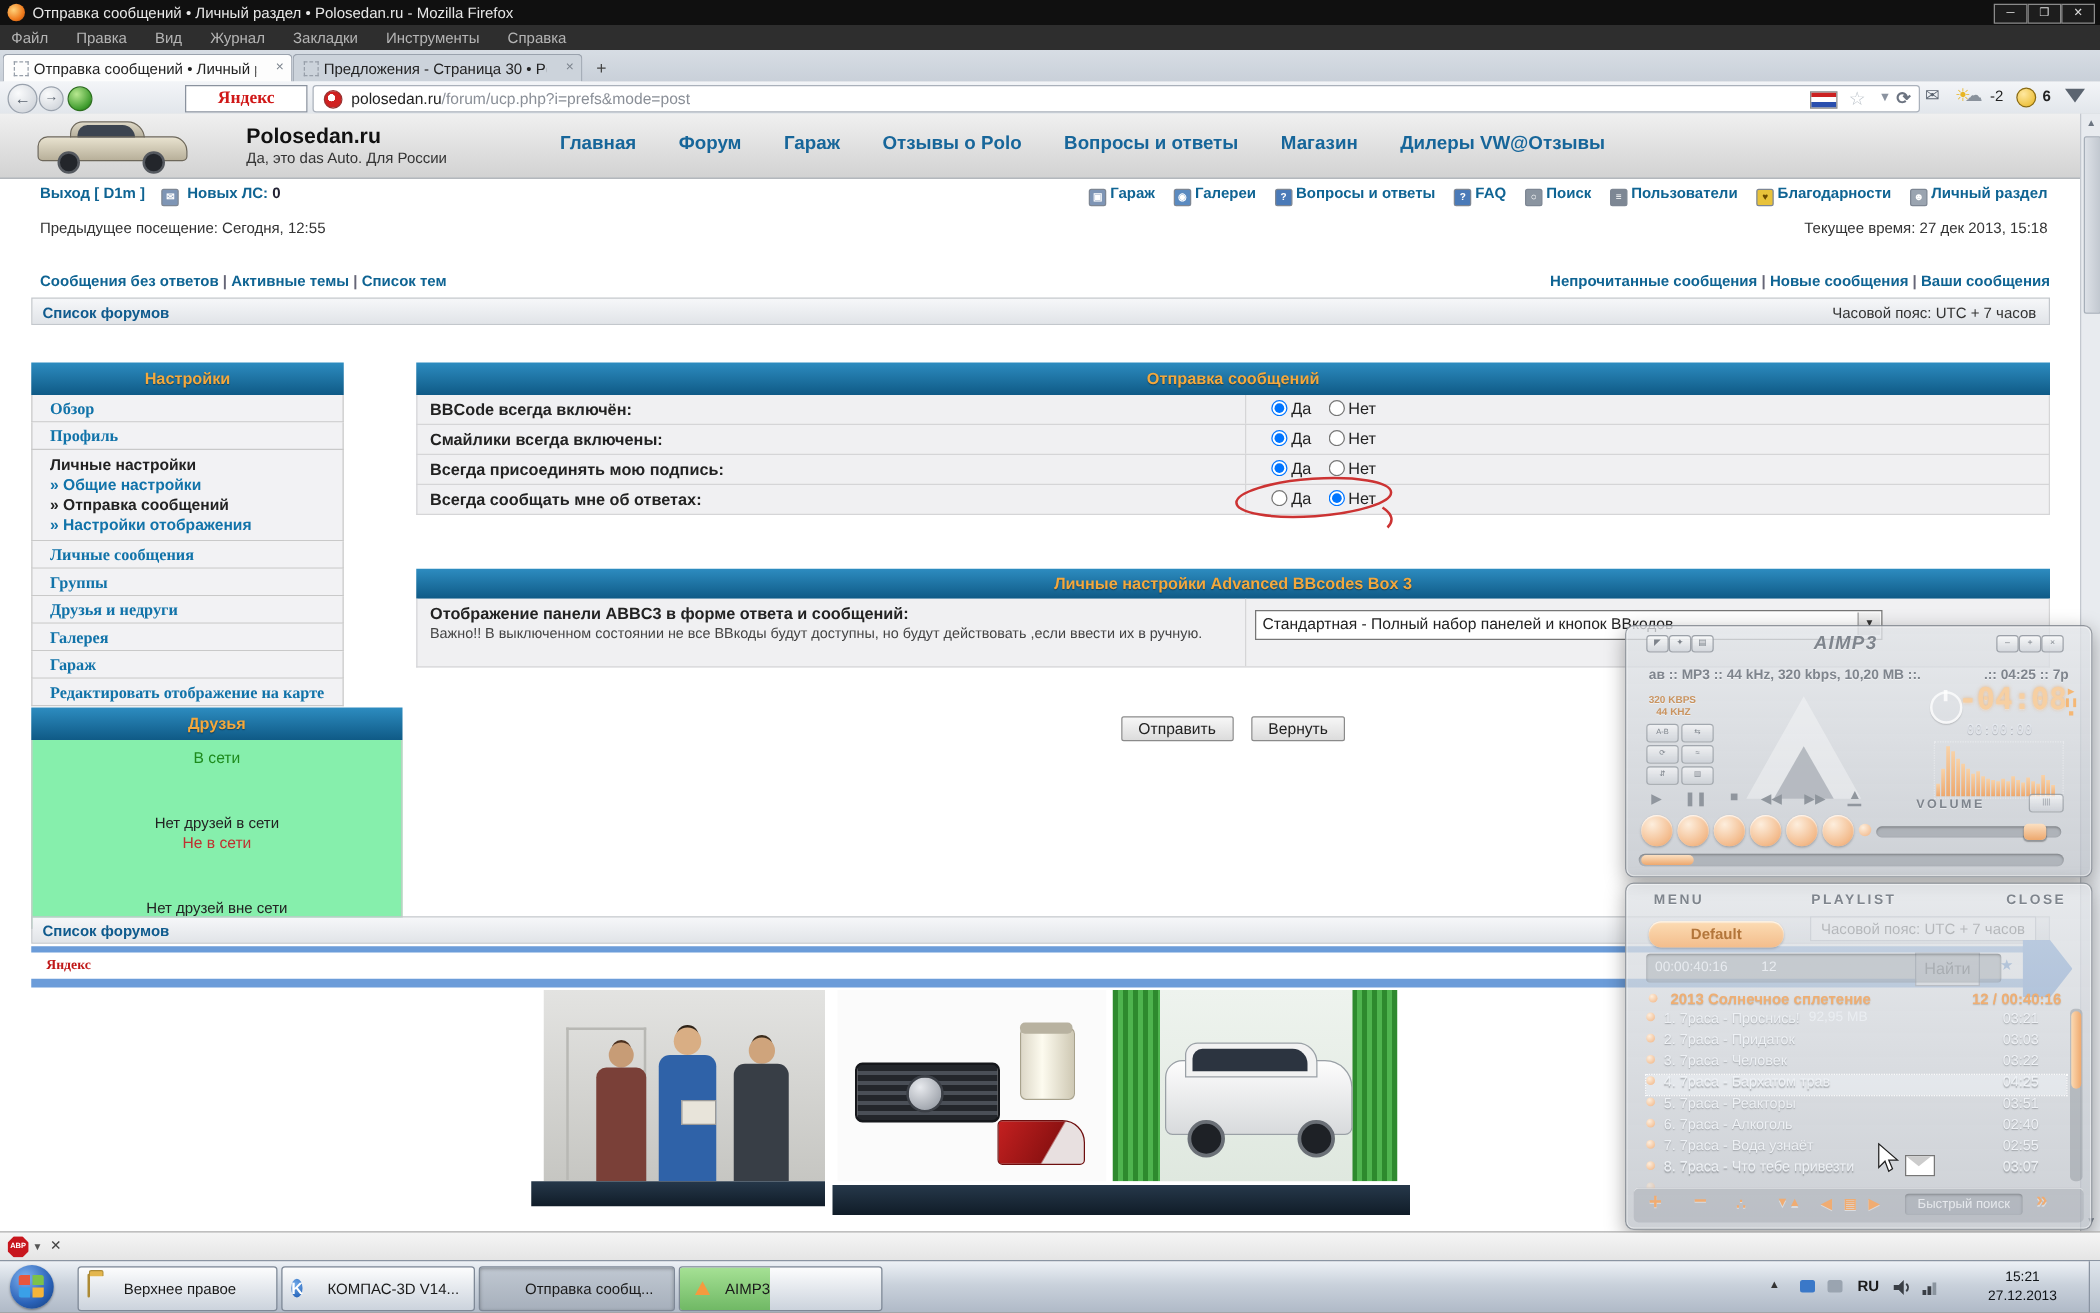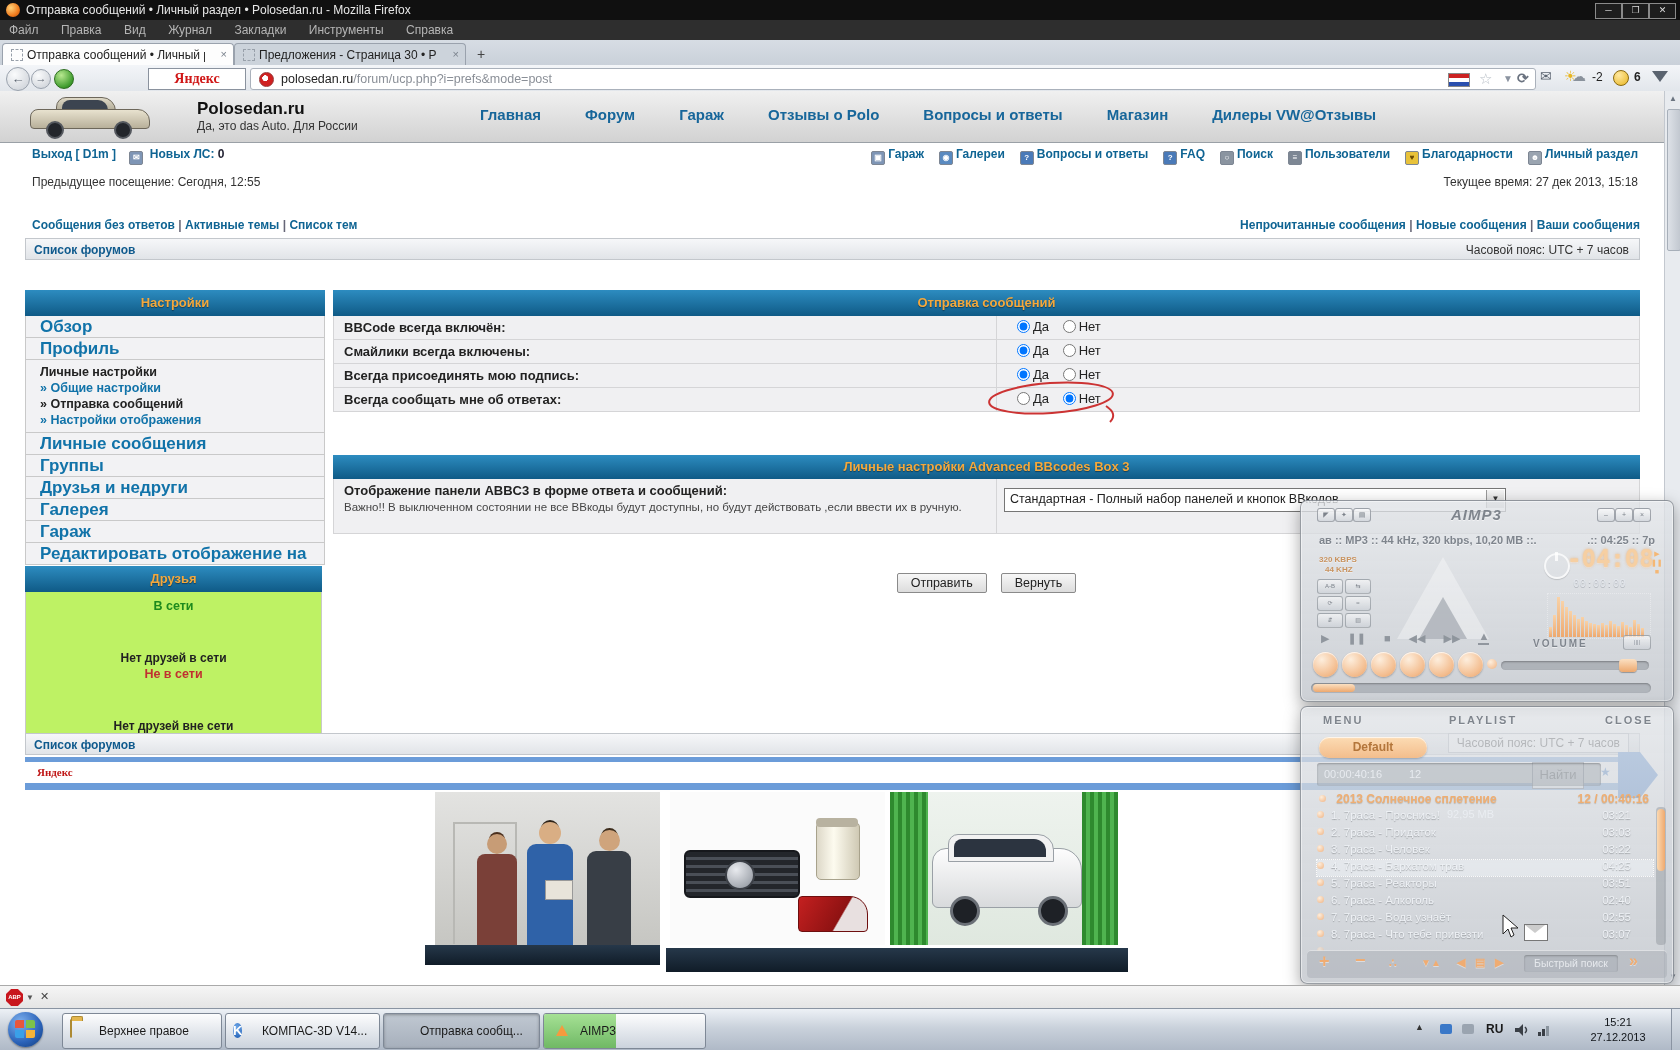--- a/index.html
+++ b/index.html
@@ -50,51 +50,51 @@
   .car{position:absolute;left:30px;top:4px;width:118px;height:42px;}
   .car .body{position:absolute;left:0;top:14px;width:118px;height:18px;border-radius:8px 12px 4px 4px;
     background:linear-gradient(#e8e2cf,#b8b09a);border:1px solid #6d675a;}
   .car .cab{position:absolute;left:26px;top:2px;width:58px;height:16px;border-radius:10px 14px 0 0;
     background:linear-gradient(#ded8c6,#a7a08c);border:1px solid #6d675a;}
   .car .win{position:absolute;left:32px;top:5px;width:46px;height:11px;border-radius:8px 10px 0 0;background:#3c4450;}
   .car .w1,.car .w2{position:absolute;top:26px;width:14px;height:14px;border-radius:50%;background:#23262b;border:2px solid #55595f;}
   .car .w1{left:16px;} .car .w2{left:84px;}
   .sitetitle{position:absolute;left:197px;top:8px;font-size:17px;font-weight:bold;color:#111;}
   .siteslogan{position:absolute;left:197px;top:28px;font-size:12px;color:#333;}
-  .sitemenu{position:absolute;left:480px;top:15px;display:flex;gap:44px;}
+  .sitemenu{position:absolute;left:448px;top:15px;display:flex;gap:34px;}
   .sitemenu span{font-size:15px;font-weight:bold;color:#17669a;white-space:nowrap;}
   .link{color:#0f6493;text-decoration:none;}
   .micoicon{display:inline-block;width:12px;height:12px;margin-right:3px;vertical-align:-2px;
     border:1px solid #7d8693;border-radius:2px;font-size:8px;line-height:11px;text-align:center;color:#fff;background:#7e95b5;}
   .userbar-left{position:absolute;left:32px;top:56px;font-size:12px;font-weight:bold;color:#0f6493;}
   .userbar-right{position:absolute;right:26px;top:56px;display:flex;gap:15px;font-size:12px;font-weight:bold;}
   .visit-left{position:absolute;left:32px;top:84px;font-size:12px;color:#333;}
   .visit-right{position:absolute;right:26px;top:84px;font-size:12px;color:#333;}
   .crumb-left{position:absolute;left:32px;top:127px;font-size:12px;font-weight:bold;color:#0f6493;}
   .crumb-right{position:absolute;right:24px;top:127px;font-size:12px;font-weight:bold;color:#0f6493;}
   .csep{color:#667;} 
   .gbar{position:absolute;left:25px;width:1615px;height:22px;background:linear-gradient(#f6f7f9,#e1e4e8);
     border:1px solid #c3c7cc;box-sizing:border-box;}
   .gbar .bl{position:absolute;left:8px;top:4px;font-size:12px;font-weight:bold;color:#0f5a8d;}
   .gbar .br{position:absolute;right:10px;top:4px;font-size:12px;color:#333;}
   .bluehdr{background:linear-gradient(#2d8cc0,#0f5a86);color:#f3a83d;font-weight:bold;font-size:13px;
     text-align:center;line-height:26px;text-shadow:0 1px 1px rgba(0,0,0,.4);}
   
-  .sb{position:absolute;left:25px;top:199px;width:300px;}
+  .sb{position:absolute;left:25px;top:199px;width:250px;}
   .sb-h{height:26px;}
   .sb-row{background:#f2f2f4;border:1px solid #c9c9c9;border-top:none;padding:0 0 0 14px;
-    font-size:17px;font-weight:bold;color:#1173a9;line-height:21px;height:21px;}
+    font-size:13px;font-weight:bold;color:#1173a9;line-height:21px;height:21px;font-family:Liberation Serif, serif;}
   .sb-block{background:#f2f2f4;border:1px solid #c9c9c9;border-top:none;padding:4px 0 4px 14px;font-size:12.5px;}
   .sb-block .hdr{font-weight:bold;color:#222;line-height:16px;}
   .sb-block .sub{color:#1173a9;font-weight:bold;line-height:16px;}
   .sb-block .sub.act{color:#222;}
   
   .friends{position:absolute;left:25px;top:475px;width:297px;}
-  .fr-body{background:#bef264;border:1px solid #c9c9c9;border-top:none;text-align:center;
-    font-size:12.5px;font-weight:bold;padding:6px 0 8px;}
+  .fr-body{background:#86efac;border:1px solid #c9c9c9;border-top:none;text-align:center;
+    font-size:12.5px;font-weight:normal;padding:6px 0 8px;}
   .fr-on{color:#1d8a1d;line-height:17px;}
   .fr-off{color:#c03030;line-height:17px;}
   .fr-note{color:#222;line-height:15px;font-size:12px;margin-top:36px;}
   
   .mp{position:absolute;left:333px;top:199px;width:1307px;}
   .mp-h{height:26px;}
   .srow{display:flex;background:#f0f0f2;border:1px solid #d5d5d7;border-top:none;height:23px;}
   .srow .lab{width:662px;box-sizing:border-box;padding:4px 0 0 10px;font-size:13px;font-weight:bold;color:#222;}
   .srow .val{flex:1;border-left:1px solid #d5d5d7;padding:3px 0 0 10px;font-size:13px;color:#222;}
   .srow .val input{vertical-align:-2px;margin:0 3px 0 10px;}

